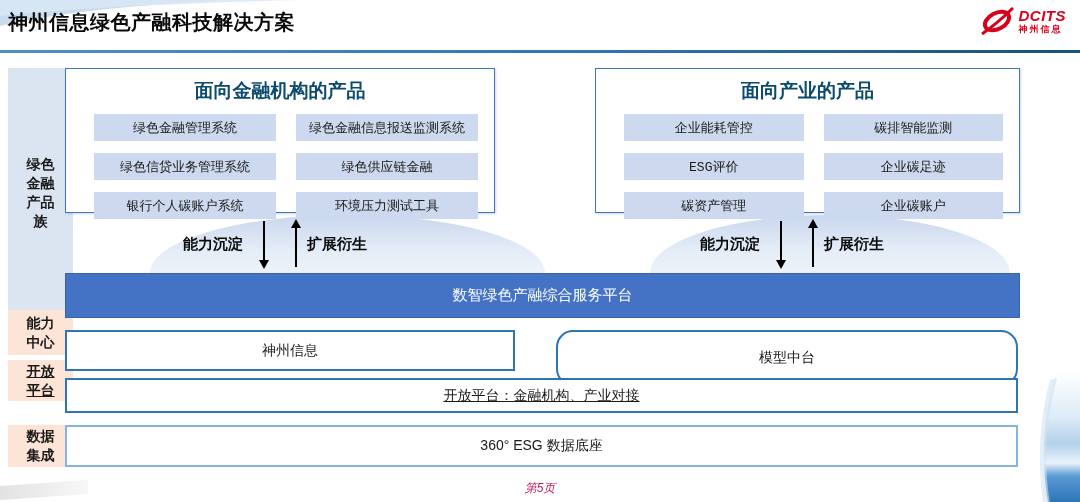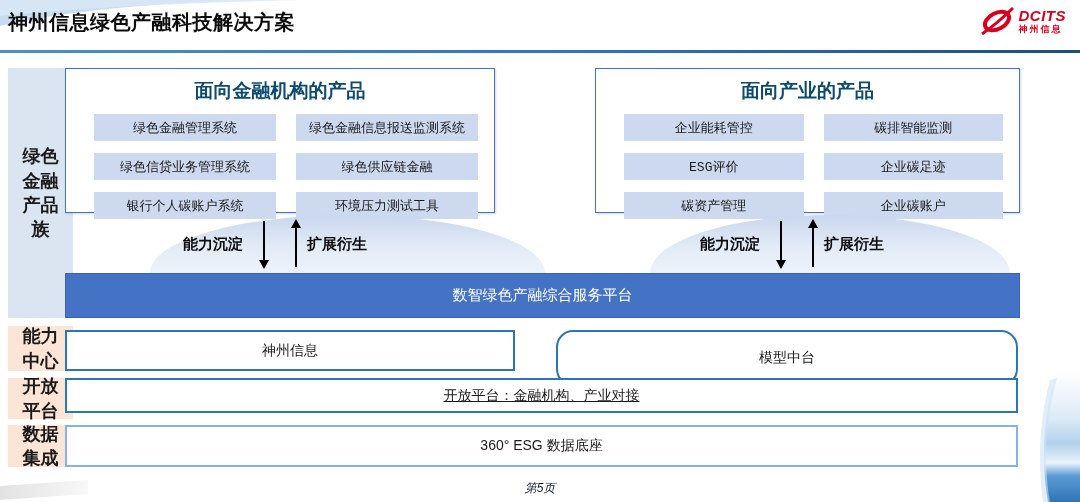--- a/index.html
+++ b/index.html
@@ -18,28 +18,28 @@
     position:absolute; left:0; top:50px; width:1080px; height:3px;
     background:linear-gradient(90deg,#4a90c9,#2e75b6 55%,#1b4f7c);
   }
   .logo { position:absolute; right:14px; top:7px; display:flex; align-items:center; gap:5px; }
   .logo-text { display:flex; flex-direction:column; line-height:1; }
   .logo-brand { font-size:15px; font-weight:bold; font-style:italic; color:#d9001b; letter-spacing:0.5px; }
   .logo-brand-cn { font-size:9px; font-weight:bold; color:#d9001b; letter-spacing:2px; margin-top:2px; }
   
   .side-block {
     position:absolute; left:8px; width:65px; display:flex; align-items:center;
-    justify-content:center; text-align:center; font-weight:bold; font-size:18px;
+    justify-content:center; text-align:center; font-weight:bold; font-size:14px;
     color:#1a1a1a; white-space:pre-line; line-height:1.35;
   }
   .side-blue  { background:#dbe5f1; }
   .side-peach { background:#fce4d6; }
   #side-family { top:68px;  height:250px; }
-  #side-ability{ top:326px; height:45px; }
-  #side-open   { top:378px; height:41px; }
+  #side-ability{ top:310px; height:45px; }
+  #side-open   { top:360px; height:41px;text-decoration:underline; }
   #side-data   { top:425px; height:42px; }
   
   .group {
     position:absolute; top:68px; height:145px; background:#fff;
     border:1.5px solid #4472c4; box-shadow:1px 1px 2px rgba(60,90,150,.25);
   }
   #group-fin { left:65px;  width:430px; }
   #group-ind { left:595px; width:425px; }
   .group-title { margin-top:9px; text-align:center; font-size:19px; font-weight:bold; color:#0c4a6e; }
   .group-grid { display:grid; grid-template-columns:1fr 1fr; gap:12px 20px; padding:10px 16px 0 28px;font-family:Liberation Mono, monospace; }
@@ -82,21 +82,21 @@
     position:absolute; background:#fff; border:2px solid #2e75b6; display:flex;
     align-items:center; justify-content:center; font-size:14px; color:#1a1a1a;
   }
   #box-app   { left:65px;  top:330px; width:450px; height:41px; }
   #box-model { left:556px; top:330px; width:462px; height:56px;border-radius:17px; }
   #box-open  { left:65px;  top:378px; width:953px; height:35px;text-decoration:underline; }
   #box-data  { left:65px;  top:425px; width:953px; height:42px; border-color:#85b4e0; border-width:2.5px; }
   
   .page-number {
     position:absolute; left:0; right:0; top:480px; text-align:center;
-    font-size:12px; font-style:italic; color:#0f172a;
+    font-size:12px; font-style:italic; color:#be185d;
   }
   .corner-ribbon { position:absolute; right:0; bottom:0; pointer-events:none; }
   .gray-swoosh {
     position:absolute; left:0; bottom:5px; width:88px; height:14px;
     background:linear-gradient(90deg,#e2e2e2,#f8f8f8); transform:skewY(-4deg);
   }
 </style>
 </head>
 <body>
 

